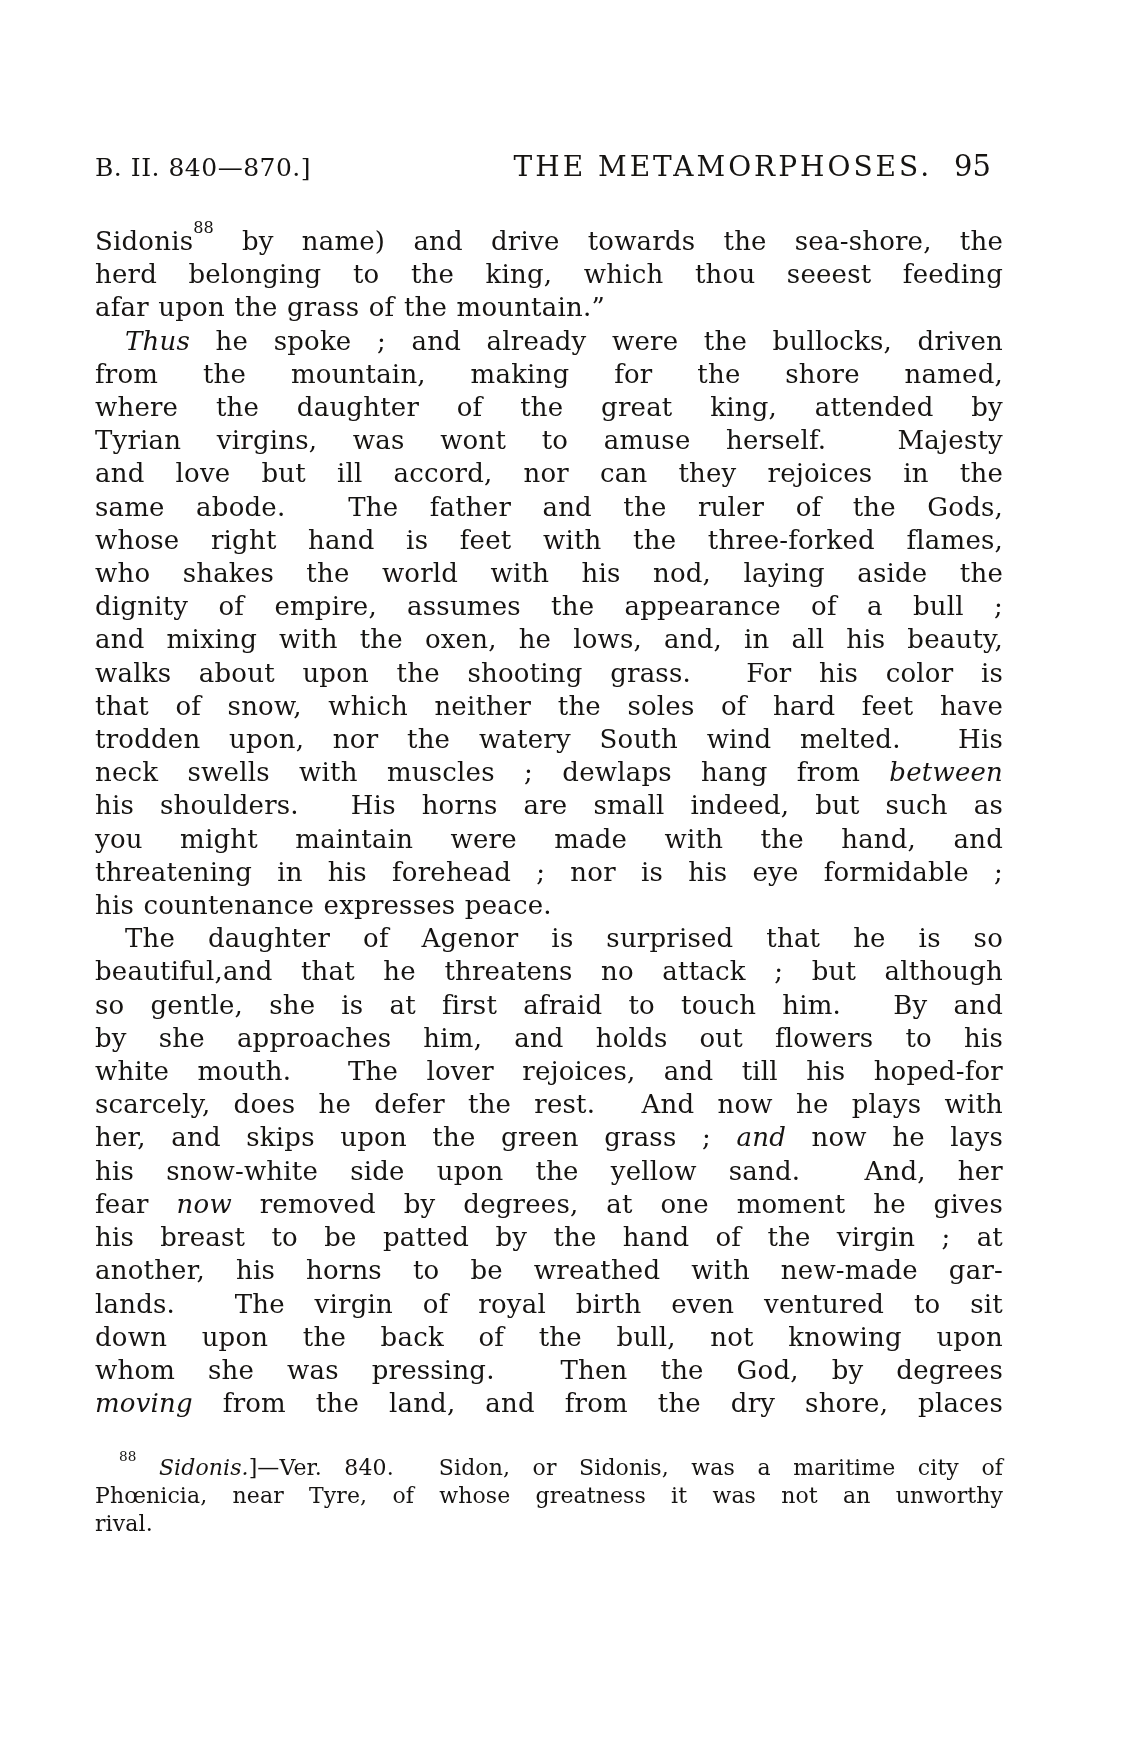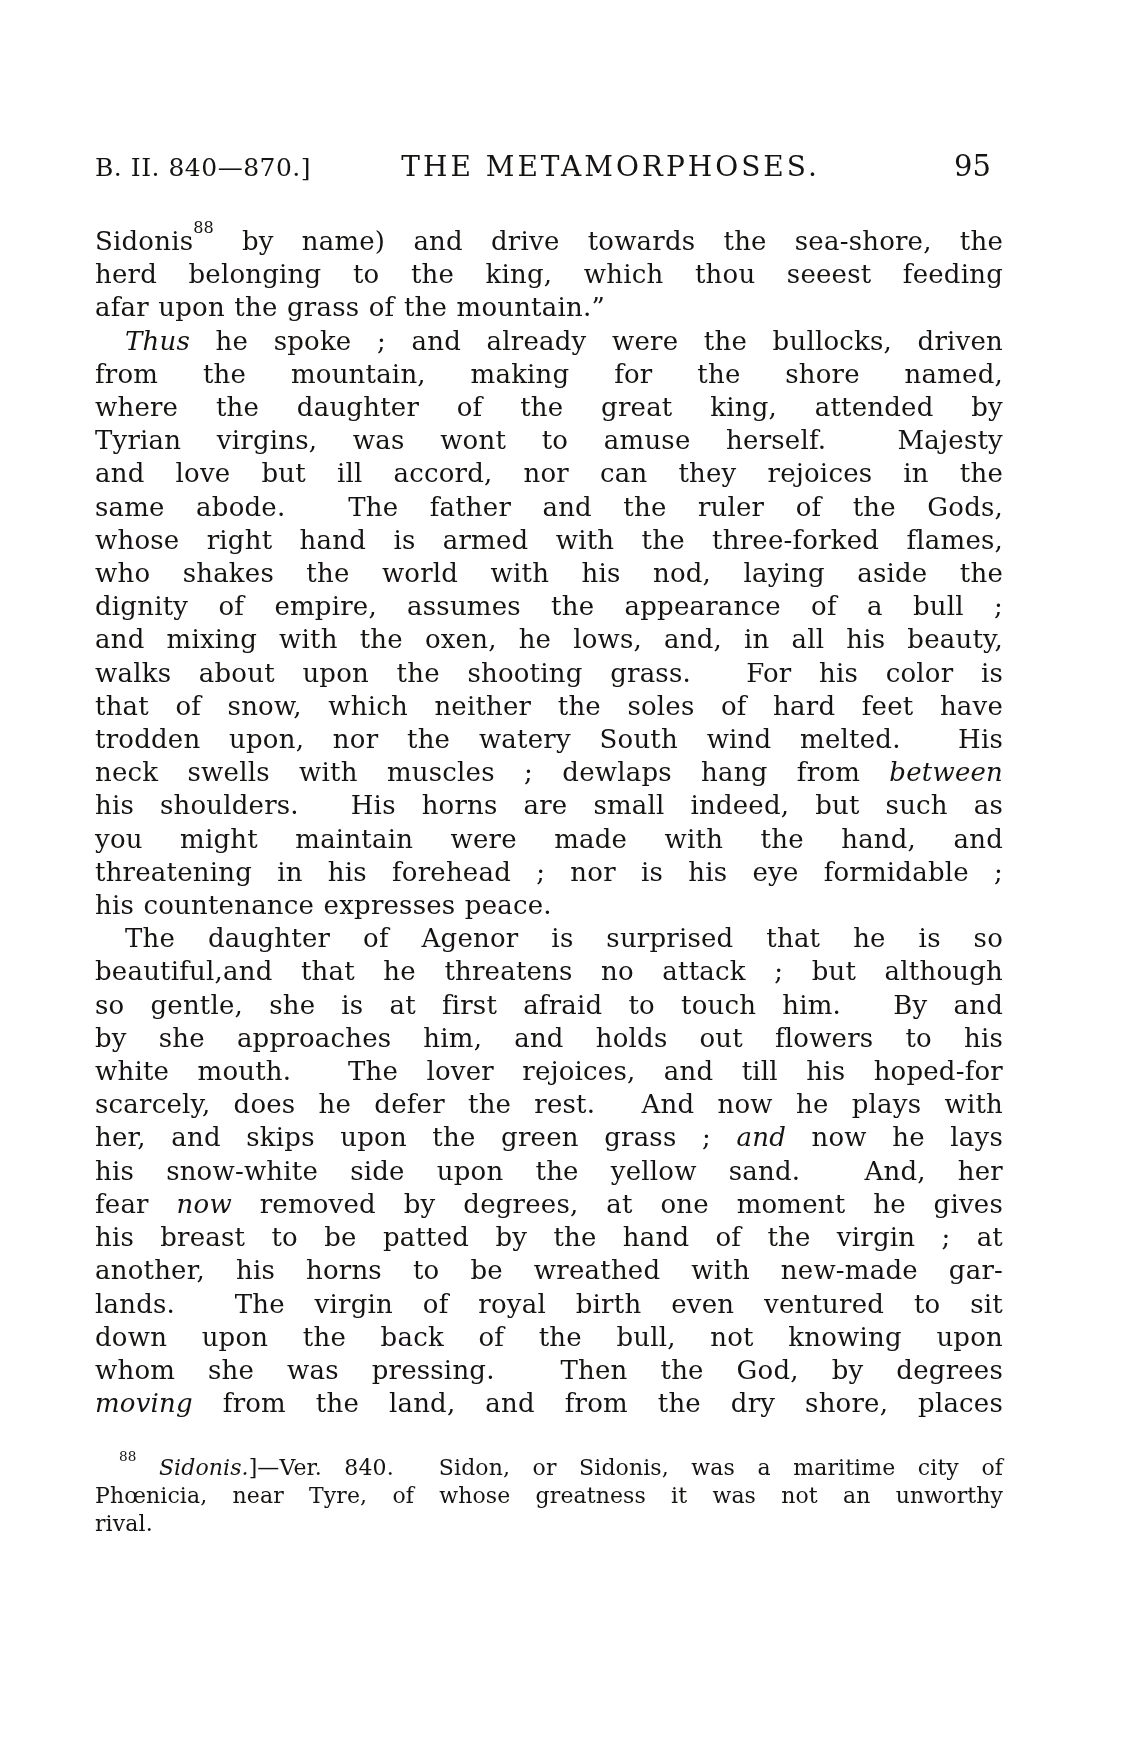--- a/index.html
+++ b/index.html
@@ -29,21 +29,21 @@
     margin-bottom: 42px;
   }
   .rh-left {
     flex: 0 0 auto;
     font-size: 25px;
     letter-spacing: 0.5px;
     white-space: nowrap;
   }
   .rh-center {
     flex: 1 1 auto;
-    text-align: center;
+    text-align: right;
     font-size: 28px;
     letter-spacing: 3px;
     transform: translateX(-22px);
     white-space: nowrap;
   }
   .rh-right {
     flex: 0 0 auto;
     font-size: 29px;
     margin-right: 12px;
   }
@@ -95,21 +95,21 @@
           <div class="line">herd belonging to the king, which thou seeest feeding</div>
           <div class="line no-just">afar upon the grass of the mountain.”</div>
         </div>
         <div class="para">
           <div class="line indent"><em>Thus</em><span> he spoke ; and already were the bullocks, driven</span></div>
           <div class="line">from the mountain, making for the shore named,</div>
           <div class="line">where the daughter of the great king, attended by</div>
           <div class="line">Tyrian virgins, was wont to amuse herself.&nbsp; Majesty</div>
           <div class="line">and love but ill accord, nor can they rejoices in the</div>
           <div class="line">same abode.&nbsp; The father and the ruler of the Gods,</div>
-          <div class="line">whose right hand is armed with the three-forked flames,</div>
+          <div class="line">whose right hand is feet with the three-forked flames,</div>
           <div class="line">who shakes the world with his nod, laying aside the</div>
           <div class="line">dignity of empire, assumes the appearance of a bull ;</div>
           <div class="line">and mixing with the oxen, he lows, and, in all his beauty,</div>
           <div class="line">walks about upon the shooting grass.&nbsp; For his color is</div>
           <div class="line">that of snow, which neither the soles of hard feet have</div>
           <div class="line">trodden upon, nor the watery South wind melted.&nbsp; His</div>
           <div class="line"><span>neck swells with muscles ; dewlaps hang from </span><em>between</em></div>
           <div class="line">his shoulders.&nbsp; His horns are small indeed, but such as</div>
           <div class="line">you might maintain were made with the hand, and</div>
           <div class="line">threatening in his forehead ; nor is his eye formidable ;</div>

